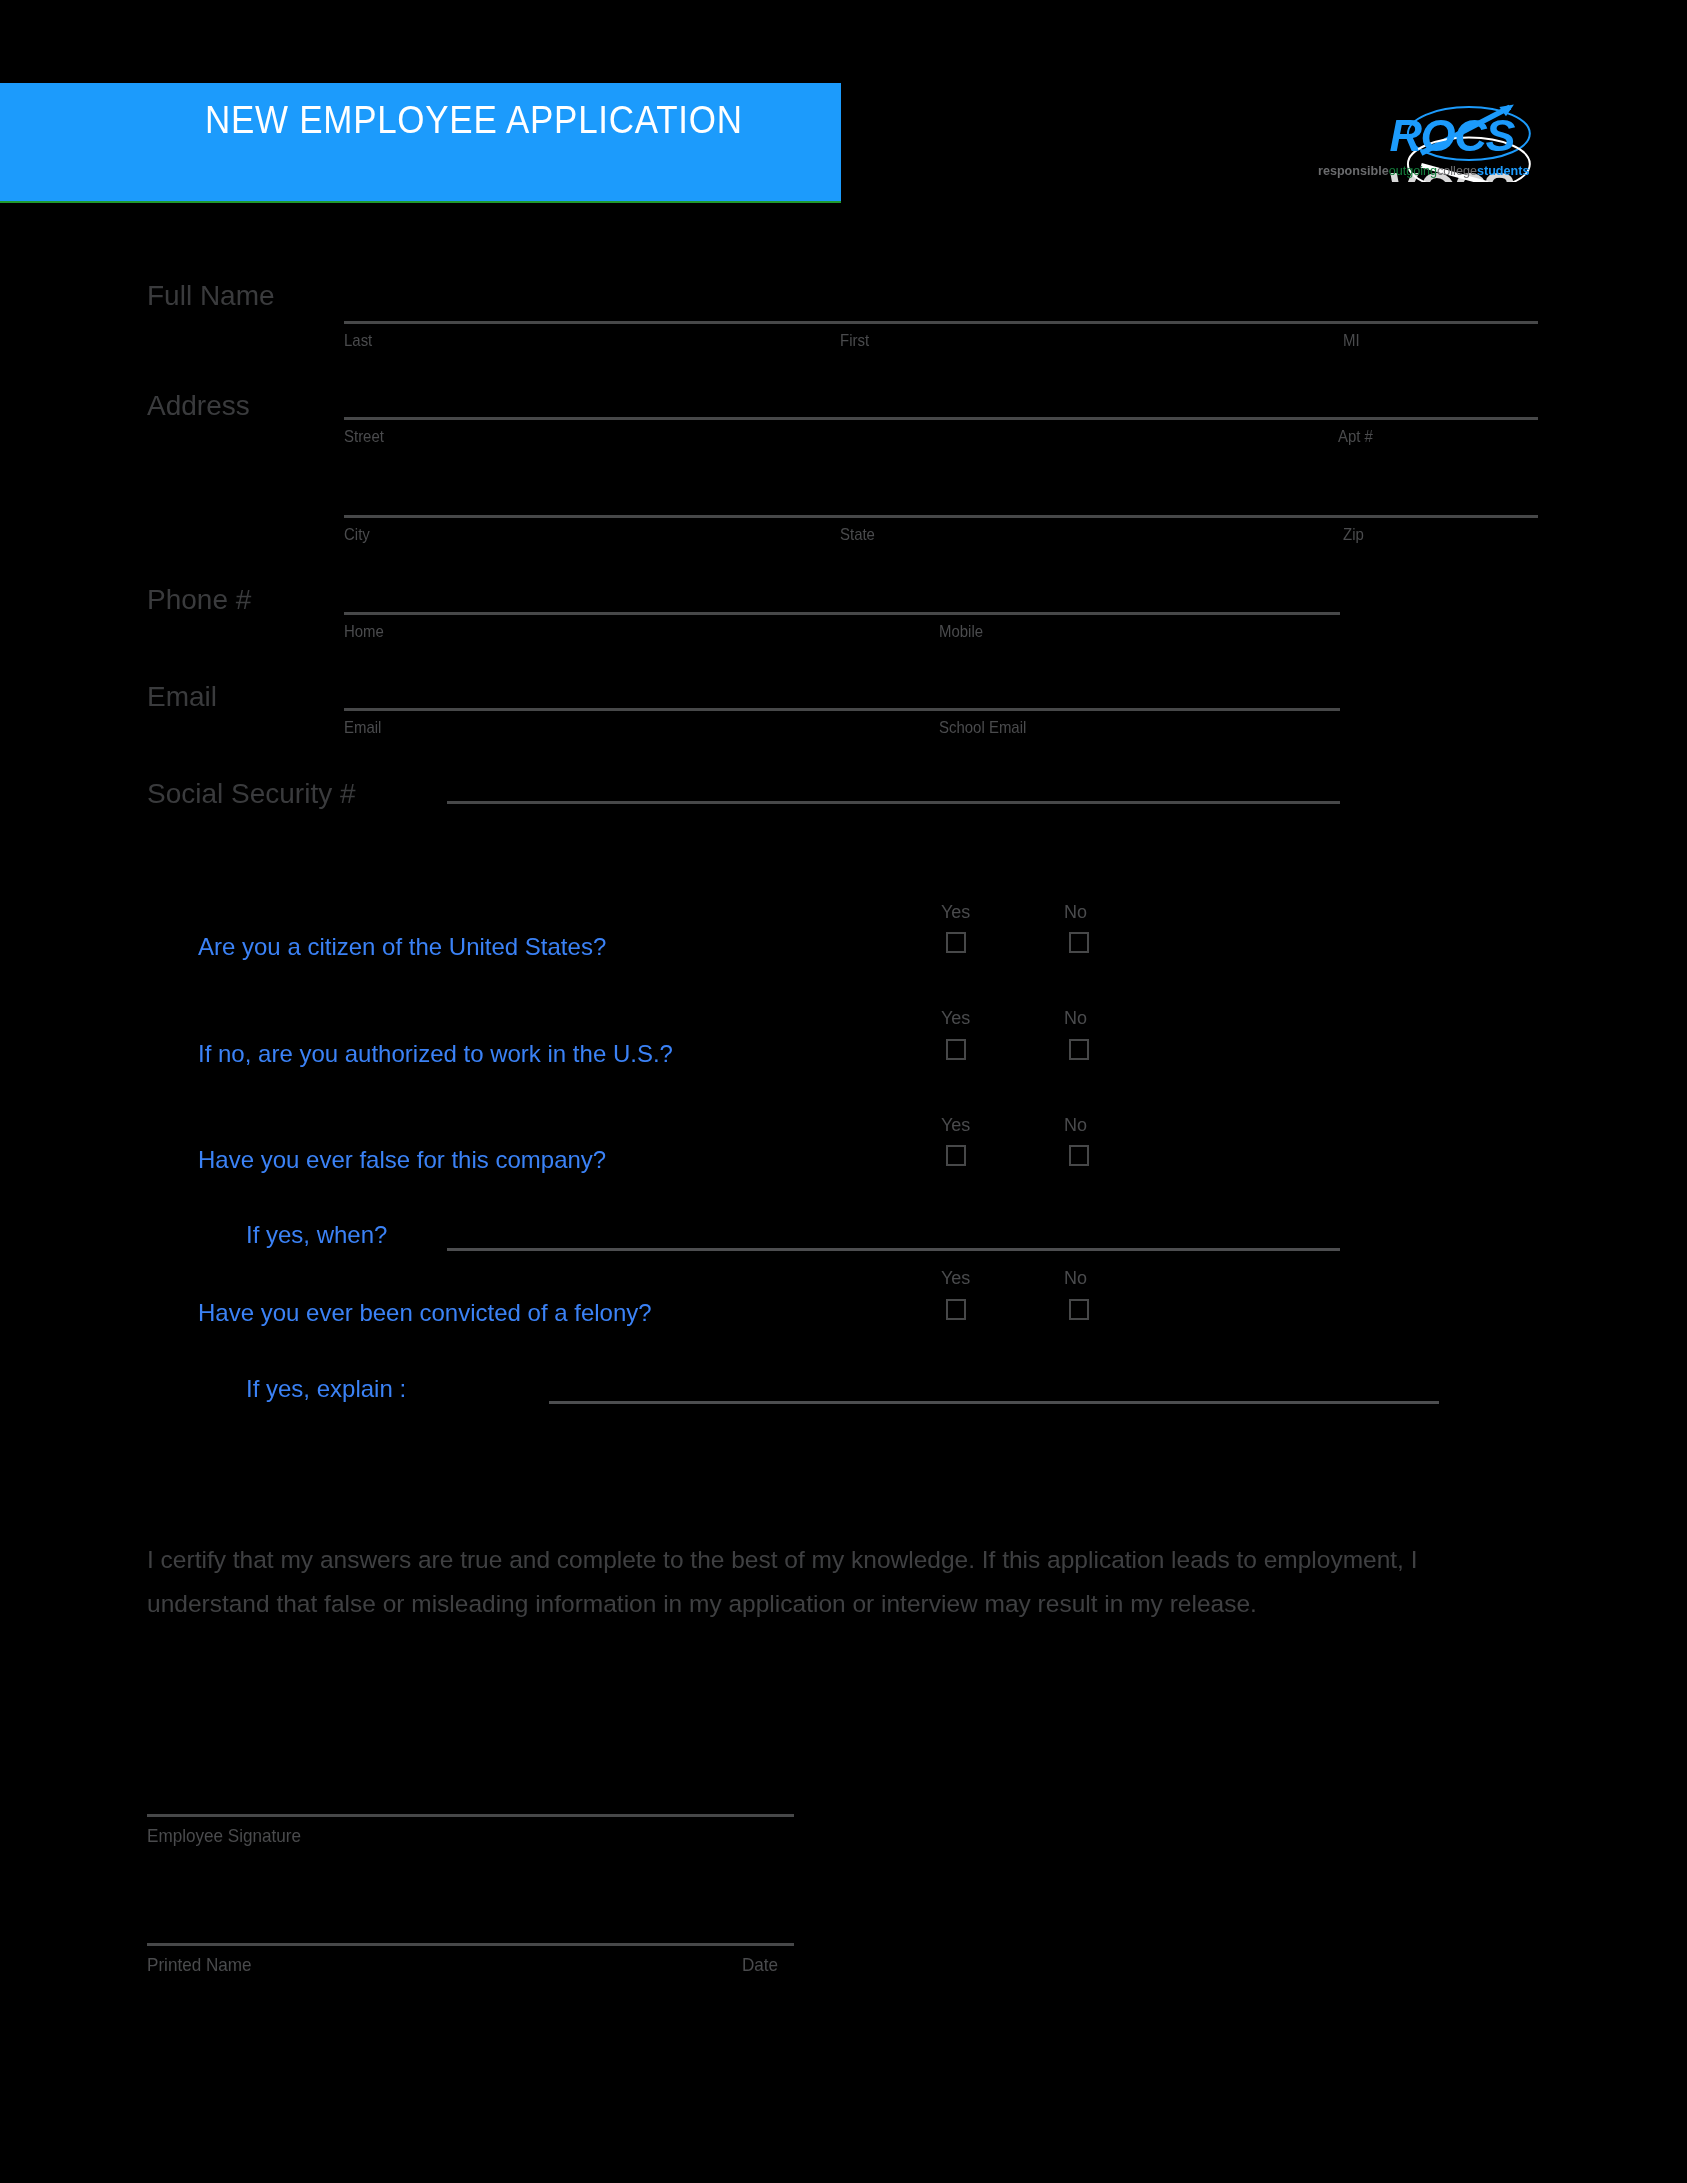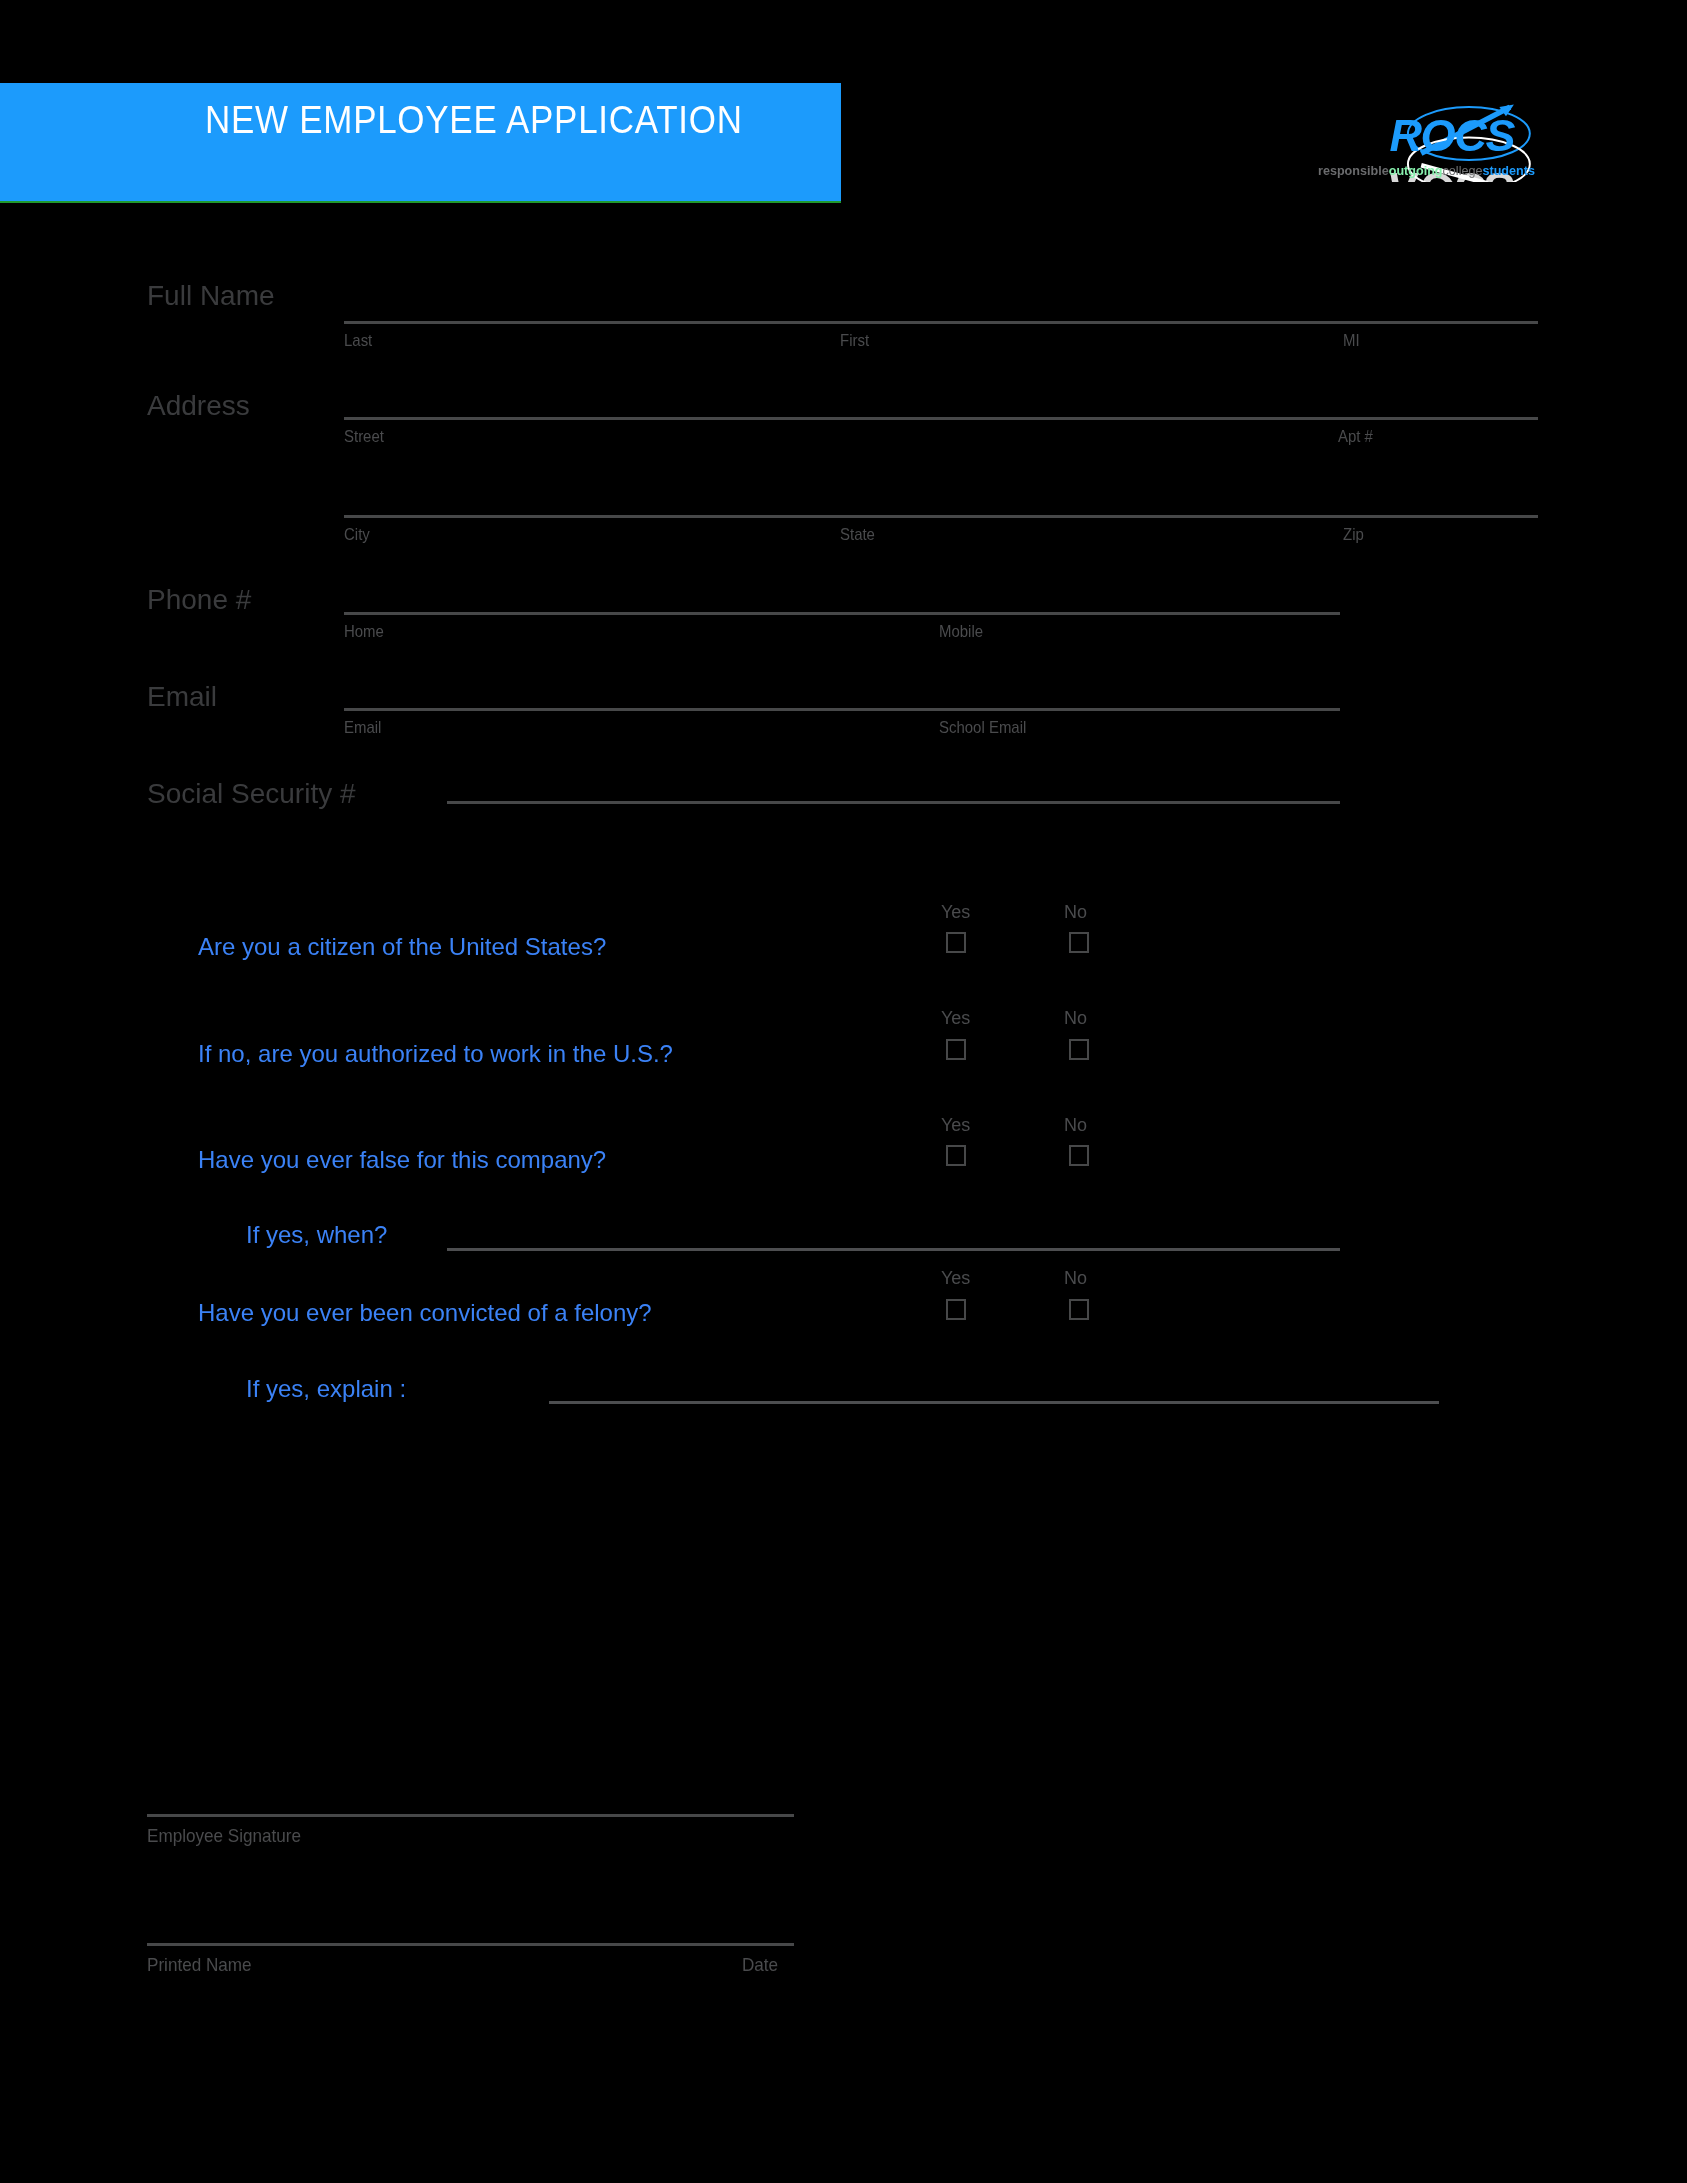--- a/index.html
+++ b/index.html
@@ -149,21 +149,21 @@
       <ellipse cx="190" cy="98" rx="92" ry="40" fill="none" stroke="#ffffff" stroke-width="3"></ellipse>
       <line x1="118" y1="100" x2="250" y2="136" stroke="#ffffff" stroke-width="7"></line>
 
       <text x="70" y="78" font-family="Liberation Sans, sans-serif" font-size="68" font-weight="bold" font-style="italic" fill="#1c9bfc" letter-spacing="-2">ROCS</text>
 
       <g transform="translate(70,112) scale(1,-1)" opacity="0.85">
         <text x="0" y="0" font-family="Liberation Sans, sans-serif" font-size="68" font-weight="bold" font-style="italic" fill="#ffffff" letter-spacing="-2">ROCS</text>
       </g>
     </svg>
     <div style="position:absolute;left:-45px;top:65px;width:311px;font-size:12.6px;font-family:'Liberation Sans', sans-serif;white-space:nowrap;">
-      <span style="color:#6a6b6d;font-weight:bold;margin-left:20px;">responsible</span><span style="color:#86efac;font-weight:bold;">outgoing</span><span style="color:#6f7072;font-weight:normal;">college</span><span style="color:#1c9bfc;font-weight:bold;margin-top:24px;">students</span>
+      <span style="color:#6a6b6d;font-weight:bold;margin-left:20px;">responsible</span><span style="color:#15803d;font-weight:normal;">outgoing</span><span style="color:#6f7072;font-weight:normal;">college</span><span style="color:#1c9bfc;font-weight:bold;margin-top:24px;">students</span>
     </div>
   </div>
 
   <div class="lbl-major" style="left:147px; top:280px;">Full Name</div>
   <div class="rule" style="left:344px; top:321px; width:1194px;"></div>
   <div class="lbl-minor" style="left:344px; top:331px;">Last</div>
   <div class="lbl-minor" style="left:840px; top:331px;">First</div>
   <div class="lbl-minor" style="left:1343px; top:331px;">MI</div>
 
   <div class="lbl-major" style="left:147px; top:390px;">Address</div>
@@ -212,20 +212,21 @@
 
   <div class="yn-label" style="left:941px; top:1268px;">Yes</div>
   <div class="yn-label" style="left:1064px; top:1268px;">No</div>
   <div class="question" style="left:198px; top:1299px;">Have you ever been convicted of a felony?</div>
   <div class="checkbox" style="left:946px; top:1299px;"></div>
   <div class="checkbox" style="left:1069px; top:1299px;"></div>
 
   <div class="question" style="left:246px; top:1375px;">If yes, explain :</div>
   <div class="rule-thin" style="left:549px; top:1401px; width:890px;"></div>
 
+  <div class="certify">I certify that my answers are true and complete to the best of my knowledge.  If this application leads to employment, I understand that false or misleading information in my application or interview may result in my release.</div>
 
   <div class="rule" style="left:147px; top:1814px; width:647px;"></div>
   <div class="sig-caption" style="left:147px; top:1825px;">Employee Signature</div>
 
   <div class="rule" style="left:147px; top:1943px; width:647px;"></div>
   <div class="sig-caption" style="left:147px; top:1954px;">Printed Name</div>
   <div class="sig-caption" style="left:742px; top:1954px;">Date</div>
 
 </div>
 

